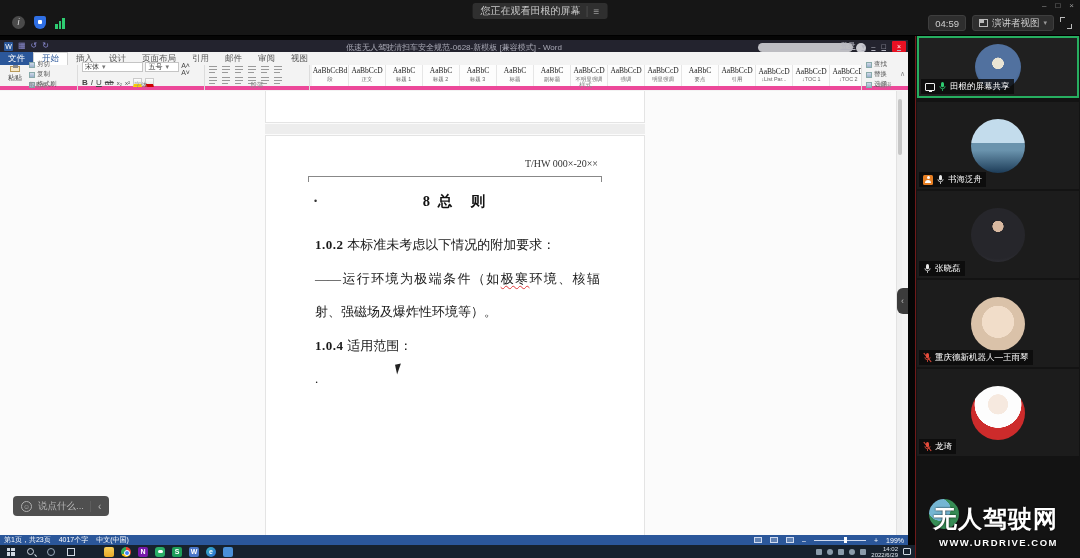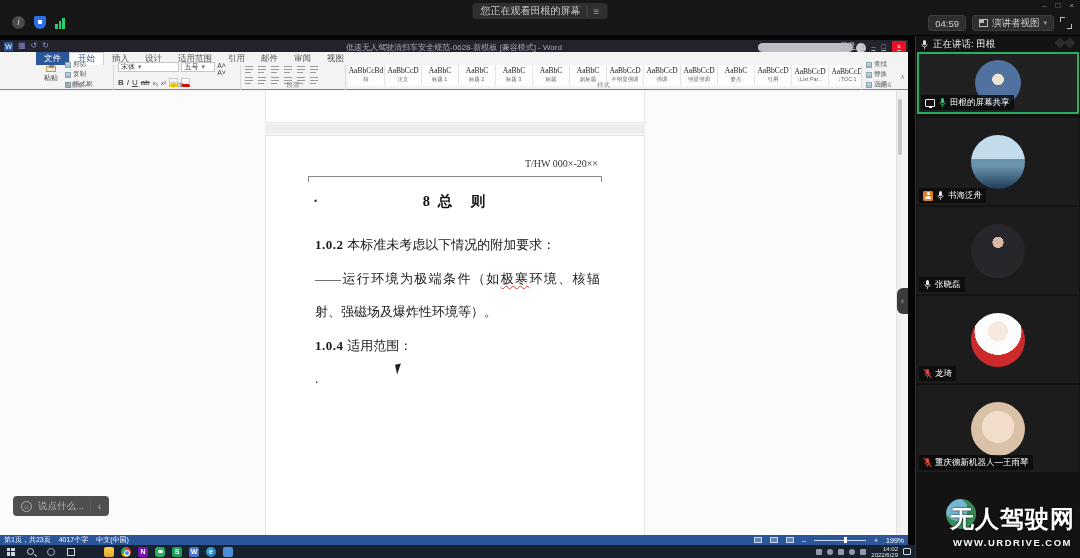--- a/index.html
+++ b/index.html
@@ -39,21 +39,21 @@
   .qat { display:flex; gap:5px; align-items:center; margin-left:4px; font-size:8px; }
   .w-logo { width:9px; height:9px; background:#2b579a; color:#fff; font-size:7px; text-align:center; line-height:9px; border-radius:1px; }
   .qat .g { color:#8a8ad0; font-size:8px; line-height:8px; }
   .w-doc-title { position:absolute; left:50%; transform:translateX(-50%); font-size:8px; color:#a8a8b4; white-space:nowrap; top:1.5px; }
   .w-title-right { position:absolute; right:2px; top:0; height:12px; display:flex; align-items:center; gap:6px; font-size:7.5px; color:#b5b5c0;text-decoration:underline; }
   .w-close { background:#e81123; color:#fff; width:14px; height:11px; text-align:center; line-height:11px; font-size:7px; border-radius:1px; }
   .assist-pill { position:absolute; right:55px; top:3px; width:95px; height:9px; background:#d8d8dc; border-radius:5px; opacity:.85; }
   .assist-dot { position:absolute; right:42px; top:2.5px; width:10px; height:10px; border-radius:50%; background:#c9c9cf; }
 
   
-  .ribbon { position:relative; height:38px; background:#f3f3f3; border-bottom:1px solid #ec4899;padding-left:36px; }
+  .ribbon { position:relative; height:38px; background:#f3f3f3; border-bottom:4px solid #ec4899; }
   .r-tabs { display:flex; height:13px; align-items:stretch; font-size:8.5px; }
   .r-tabs .tab { padding:0 8px; color:#555; display:flex; align-items:center; }
   .r-tabs .tab.file { background:#2b579a; color:#fff; }
   .r-tabs .tab.active { background:#fff; color:#2b579a; border:1px solid #d0d0d0; border-bottom:none; }
   .r-body { display:flex; height:25px; align-items:stretch; }
   .r-group { position:relative; border-right:1px solid #dcdcdc; padding:1px 4px 7px 4px; display:flex; gap:3px; }
   .r-glabel { position:absolute; bottom:0; left:0; right:0; text-align:center; font-size:6.5px; color:#8a8a8a; }
   .paste-btn { display:flex; flex-direction:column; align-items:center; justify-content:center; width:22px; }
   .paste-ic { width:10px; height:12px; background:#f7e9c9; border:1px solid #b89a5a; position:relative; }
   .paste-ic::before { content:""; position:absolute; left:2px; top:-2px; width:5px; height:3px; background:#8a8a8a; }
@@ -156,21 +156,21 @@
   .av-sea-sky { background:linear-gradient(#c3dcec 0 44%, #6a93ad 44% 58%, #1d3c58 100%); }
   .av-portrait { background:radial-gradient(circle at 50% 34%, #d9b9a1 0 12%, #26262b 13% 72%, #3c3c44 100%); }
   .av-cartoon-red { background:radial-gradient(circle at 50% 34%, #f6e9df 0 22%, #fdfdfd 23% 52%, #cd2b2b 53% 100%); }
   .av-cat { background:radial-gradient(circle at 50% 46%, #f1ddc9 0 40%, #dac2a9 41% 72%, #8d7c67 100%); }
   .badge { position:absolute; left:2px; bottom:2px; background:rgba(10,10,10,.8); display:flex; align-items:center; gap:3px; padding:1.5px 4px; color:#fff; font-size:8.5px; white-space:nowrap; max-width:156px; overflow:hidden; }
   .member-ic { width:10px; height:10px; background:#e67e22; border-radius:1.5px; position:relative; }
   .member-ic::before { content:""; position:absolute; left:3.5px; top:1.5px; width:3px; height:3px; border-radius:50%; background:#fff; }
   .member-ic::after { content:""; position:absolute; left:2px; top:5px; width:6px; height:3.5px; border-radius:3px 3px 0 0; background:#fff; }
   .screen-ic { width:10px; height:8px; border:1px solid #efefef; border-radius:1px; position:relative; }
   .screen-ic::after { content:""; position:absolute; left:3px; top:7px; width:3px; height:1.5px; background:#efefef; }
-  .watermark { position:absolute; right:5px; bottom:10px; text-align:center; }
+  .watermark { position:absolute; right:22px; bottom:10px; text-align:right; }
   .wm-globe { position:absolute; left:-4px; top:-4px; width:30px; height:30px; border-radius:50%; background:radial-gradient(circle at 35% 35%, #7fc8e8 0 40%, #3a9a5c 41% 75%, #1d6a3c 100%); opacity:.9; }
   .wm-title { position:relative; font-size:24px; font-weight:bold; color:#fff; letter-spacing:1px; text-shadow:0 0 2px #000; font-family:"Liberation Sans", sans-serif; }
   .wm-url { position:relative; font-size:9.5px; font-weight:bold; color:#fff; letter-spacing:1.5px; text-shadow:0 0 2px #000; margin-top:2px; }
 </style>
 </head>
 <body>
 
 <div id="screen">
 
   <div class="top-bar">
@@ -224,21 +224,21 @@
           <span class="w-close">×</span>
         </div>
       </div>
 
       <div class="ribbon">
         <div class="r-tabs" id="ribbon-tabs">
             <span class="tab file">文件</span>
             <span class="tab active">开始</span>
             <span class="tab">插入</span>
             <span class="tab">设计</span>
-            <span class="tab">适用范围</span>
+            <span class="tab">页面布局</span>
             <span class="tab">引用</span>
             <span class="tab">邮件</span>
             <span class="tab">审阅</span>
             <span class="tab">视图</span>
           </div>
         <div class="r-body">
           <div class="r-group" style="width:78px">
             <div class="paste-btn">
               <span class="paste-ic"></span>
               <em>粘贴</em>
@@ -473,32 +473,20 @@
         <span class="tray-time">
           <div>14:02</div>
           <div>2022/6/29</div>
         </span>
         <span class="action-ic"></span>
       </span>
     </div>
   </div>
 
   <div class="sidebar">
-    <div class="sb-head">
-      <svg width="9" height="11" viewBox="0 0 12 14">
-        <rect x="4" y="1" width="4" height="7" rx="2" fill="#dcdcdc"></rect>
-        <path d="M2.5 6.5a3.5 3.5 0 0 0 7 0" fill="none" stroke="#dcdcdc" stroke-width="1"></path>
-        <line x1="6" y1="10" x2="6" y2="13" stroke="#dcdcdc" stroke-width="1"></line>
-      </svg>
-      <span>正在讲话: 田根</span>
-      <span class="sb-logo">
-          <i></i>
-          <i></i>
-        </span>
-    </div>
     <div class="tiles" id="tiles">
         <div class="tile active">
           <div class="avatar av-blue-painting"></div>
           <div class="badge">
             <span class="screen-ic"></span>
             <svg width="9" height="11" viewBox="0 0 12 14">
               <rect x="4" y="1" width="4" height="7" rx="2" fill="#2ecc71"></rect>
               <path d="M2.5 6.5a3.5 3.5 0 0 0 7 0" fill="none" stroke="#2ecc71" stroke-width="1"></path>
               <line x1="6" y1="10" x2="6" y2="13" stroke="#2ecc71" stroke-width="1"></line>
             </svg>
@@ -522,43 +510,43 @@
           <div class="badge">
             <svg width="9" height="11" viewBox="0 0 12 14">
               <rect x="4" y="1" width="4" height="7" rx="2" fill="#e8e8e8"></rect>
               <path d="M2.5 6.5a3.5 3.5 0 0 0 7 0" fill="none" stroke="#e8e8e8" stroke-width="1"></path>
               <line x1="6" y1="10" x2="6" y2="13" stroke="#e8e8e8" stroke-width="1"></line>
             </svg>
             <span>张晓磊</span>
           </div>
         </div>
         <div class="tile">
+          <div class="avatar av-cat"></div>
+          <div class="badge">
+            <svg width="9" height="11" viewBox="0 0 12 14">
+              <rect x="4" y="1" width="4" height="7" rx="2" fill="#e74c3c"></rect>
+              <path d="M2.5 6.5a3.5 3.5 0 0 0 7 0" fill="none" stroke="#e74c3c" stroke-width="1"></path>
+              <line x1="6" y1="10" x2="6" y2="13" stroke="#e74c3c" stroke-width="1"></line>
+              <line x1="1" y1="1" x2="11" y2="13" stroke="#e74c3c" stroke-width="1.4"></line>
+            </svg>
+            <span>重庆德新机器人—王雨琴</span>
+          </div>
+        </div>
+        <div class="tile">
           <div class="avatar av-cartoon-red"></div>
           <div class="badge">
             <svg width="9" height="11" viewBox="0 0 12 14">
               <rect x="4" y="1" width="4" height="7" rx="2" fill="#e74c3c"></rect>
               <path d="M2.5 6.5a3.5 3.5 0 0 0 7 0" fill="none" stroke="#e74c3c" stroke-width="1"></path>
               <line x1="6" y1="10" x2="6" y2="13" stroke="#e74c3c" stroke-width="1"></line>
               <line x1="1" y1="1" x2="11" y2="13" stroke="#e74c3c" stroke-width="1.4"></line>
             </svg>
             <span>龙琦</span>
           </div>
         </div>
-        <div class="tile">
-          <div class="avatar av-cat"></div>
-          <div class="badge">
-            <svg width="9" height="11" viewBox="0 0 12 14">
-              <rect x="4" y="1" width="4" height="7" rx="2" fill="#e74c3c"></rect>
-              <path d="M2.5 6.5a3.5 3.5 0 0 0 7 0" fill="none" stroke="#e74c3c" stroke-width="1"></path>
-              <line x1="6" y1="10" x2="6" y2="13" stroke="#e74c3c" stroke-width="1"></line>
-              <line x1="1" y1="1" x2="11" y2="13" stroke="#e74c3c" stroke-width="1.4"></line>
-            </svg>
-            <span>重庆德新机器人—王雨琴</span>
-          </div>
-        </div>
       </div>
     <div class="watermark">
       <span class="wm-globe"></span>
       <div class="wm-title">无人驾驶网</div>
       <div class="wm-url">WWW.URDRIVE.COM</div>
     </div>
   </div>
 </div>
 
 </body></html>

